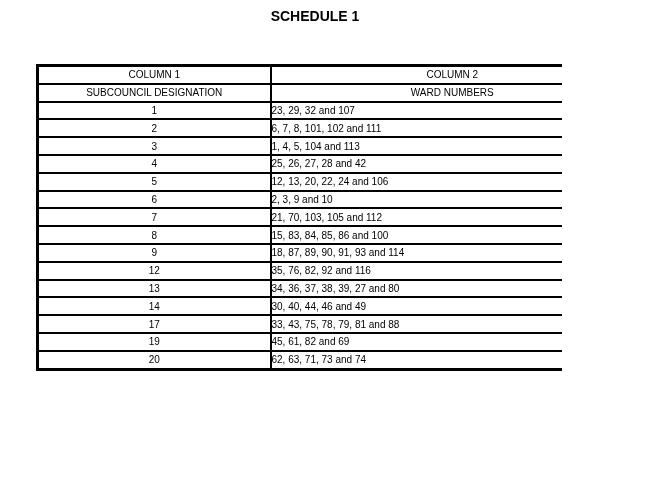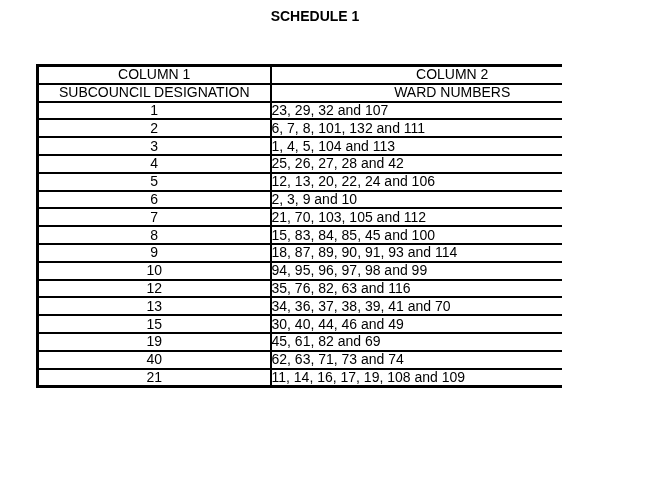--- a/index.html
+++ b/index.html
@@ -27,21 +27,21 @@
     letter-spacing: 0px;
     color: #000000;
   }
   table.schedule {
     position: absolute;
     left: 36px;
     top: 64px;
     width: 597px;
     border-collapse: collapse;
     table-layout: fixed;
-    font-size: 14px;
+    font-size: 10px;
     color: #000000;
   }
   table.schedule td, table.schedule th {
     border: 2px solid #000000;
     height: 15.8px;
     padding: 0;
     line-height: 15px;
     font-weight: normal;
     white-space: nowrap;
     overflow: hidden;
@@ -80,21 +80,21 @@
       <tr>
         <td class="hdr">SUBCOUNCIL DESIGNATION</td>
         <td class="hdr">WARD NUMBERS</td>
       </tr>
       <tr>
         <td class="num-cell">1</td>
         <td class="ward-cell">23, 29, 32 and 107</td>
       </tr>
       <tr>
         <td class="num-cell">2</td>
-        <td class="ward-cell">6, 7, 8, 101, 132 and 111</td>
+        <td class="ward-cell">6, 7, 8, 101, 102 and 111</td>
       </tr>
       <tr>
         <td class="num-cell">3</td>
         <td class="ward-cell">1, 4, 5, 104 and 113</td>
       </tr>
       <tr>
         <td class="num-cell">4</td>
         <td class="ward-cell">25, 26, 27, 28 and 42</td>
       </tr>
       <tr>
@@ -104,49 +104,45 @@
       <tr>
         <td class="num-cell">6</td>
         <td class="ward-cell">2, 3, 9 and 10</td>
       </tr>
       <tr>
         <td class="num-cell">7</td>
         <td class="ward-cell">21, 70, 103, 105 and 112</td>
       </tr>
       <tr>
         <td class="num-cell">8</td>
-        <td class="ward-cell">15, 83, 84, 85, 45 and 100</td>
+        <td class="ward-cell">15, 83, 84, 85, 86 and 100</td>
       </tr>
       <tr>
         <td class="num-cell">9</td>
         <td class="ward-cell">18, 87, 89, 90, 91, 93 and 114</td>
       </tr>
       <tr>
-        <td class="num-cell">10</td>
-        <td class="ward-cell">94, 95, 96, 97, 98 and 99</td>
-      </tr>
-      <tr>
         <td class="num-cell">12</td>
-        <td class="ward-cell">35, 76, 82, 63 and 116</td>
+        <td class="ward-cell">35, 76, 82, 92 and 116</td>
       </tr>
       <tr>
         <td class="num-cell">13</td>
-        <td class="ward-cell">34, 36, 37, 38, 39, 41 and 70</td>
+        <td class="ward-cell">34, 36, 37, 38, 39, 27 and 80</td>
       </tr>
       <tr>
-        <td class="num-cell">15</td>
+        <td class="num-cell">14</td>
         <td class="ward-cell">30, 40, 44, 46 and 49</td>
+      </tr>
+      <tr>
+        <td class="num-cell">17</td>
+        <td class="ward-cell">33, 43, 75, 78, 79, 81 and 88</td>
       </tr>
       <tr>
         <td class="num-cell">19</td>
         <td class="ward-cell">45, 61, 82 and 69</td>
       </tr>
       <tr>
-        <td class="num-cell">40</td>
+        <td class="num-cell">20</td>
         <td class="ward-cell">62, 63, 71, 73 and 74</td>
-      </tr>
-      <tr>
-        <td class="num-cell">21</td>
-        <td class="ward-cell">11, 14, 16, 17, 19, 108 and 109</td>
       </tr>
     </tbody>
   </table>
 </div>
 
 </body></html>

